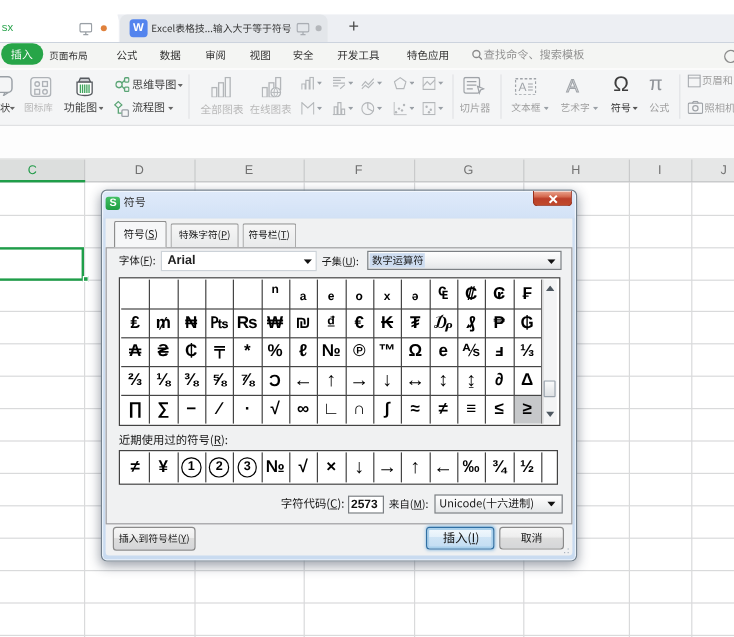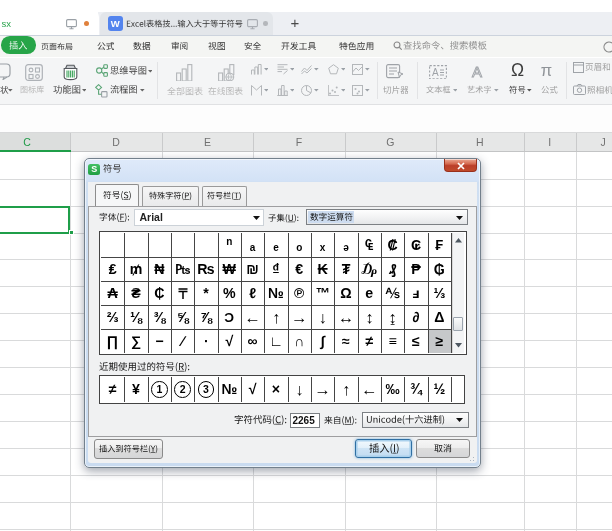--- a/index.html
+++ b/index.html
@@ -681,21 +681,21 @@
         <use href="#g4EE3" x="2000"></use>
         <use href="#g7801" x="3000"></use>
         <use href="#g28" x="4000"></use>
         <use href="#g43" x="4338"></use>
         <use href="#g29" x="4976"></use>
         <use href="#g3A" x="5314"></use>
         <rect x="4338" y="-155" width="638" height="75"></rect>
       </g>
     </svg>
 <div style="position:absolute;left:289.9px;top:412.7px;width:29.8px;height:15.0px;background:#fff;border:1px solid #7b7f83;z-index:13;"></div>
-<div style="position:absolute;left:292.5px;top:412.7px;font-size:10.0px;color:#111;font-weight:700;line-height:15.0px;white-space:pre;font-family:'Liberation Sans',sans-serif;z-index:14;">2265</div>
+<div style="position:absolute;left:292.5px;top:412.7px;font-size:10.0px;color:#111;font-weight:700;line-height:15.0px;white-space:pre;font-family:'Liberation Sans',sans-serif;z-index:14;">2573</div>
 <svg style="position:absolute;left:324.4px;top:413.9px;fill:#1a1a1a;z-index:14;" width="33.00" height="12.71" viewBox="0 0 3766 1450">
       <g transform="translate(0,1060) scale(1,-1)">
         <use href="#g6765" x="0"></use>
         <use href="#g81EA" x="1000"></use>
         <use href="#g28" x="2000"></use>
         <use href="#g4D" x="2338"></use>
         <use href="#g29" x="3150"></use>
         <use href="#g3A" x="3488"></use>
         <rect x="2338" y="-155" width="812" height="75"></rect>
       </g>

